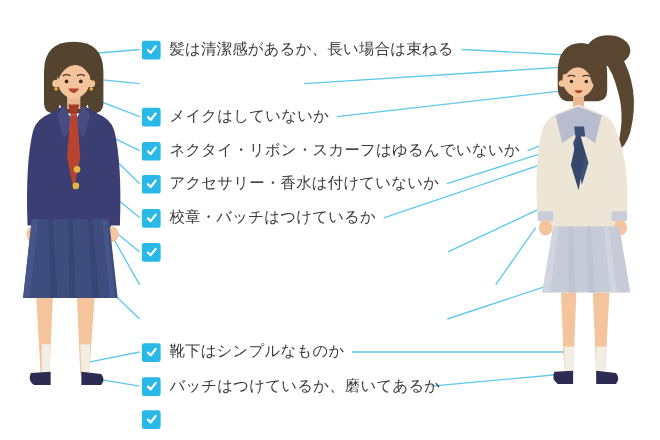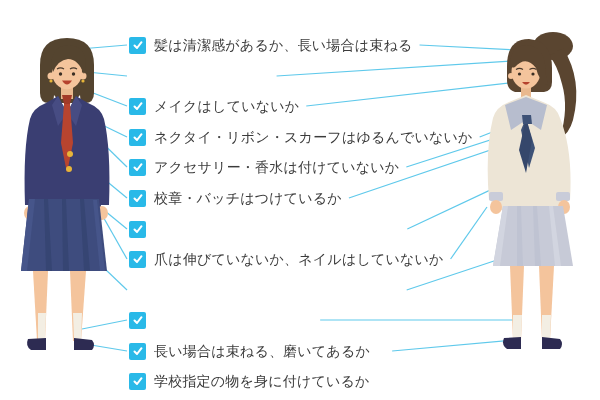--- a/index.html
+++ b/index.html
@@ -167,45 +167,37 @@
       </span>
     <span class="check-label">アクセサリー・香水は付けていないか</span>
   </div>
   <div class="check-row" style="top:218px">
     <span class="checkbox">
         <svg width="12" height="12" viewBox="0 0 12 12">
           <polyline points="2.5,6.5 5,9 9.5,3.2" fill="none" stroke="#fff" stroke-width="2" stroke-linecap="round" stroke-linejoin="round"></polyline>
         </svg>
       </span>
   </div>
-  <div class="check-row" style="top:248px">
-    <span class="checkbox">
-        <svg width="12" height="12" viewBox="0 0 12 12">
-          <polyline points="2.5,6.5 5,9 9.5,3.2" fill="none" stroke="#fff" stroke-width="2" stroke-linecap="round" stroke-linejoin="round"></polyline>
-        </svg>
-      </span>
-    <span class="check-label">爪は伸びていないか、ネイルはしていないか</span>
-  </div>
   <div class="check-row" style="top:309px">
     <span class="checkbox">
         <svg width="12" height="12" viewBox="0 0 12 12">
           <polyline points="2.5,6.5 5,9 9.5,3.2" fill="none" stroke="#fff" stroke-width="2" stroke-linecap="round" stroke-linejoin="round"></polyline>
         </svg>
       </span>
+    <span class="check-label">靴下はシンプルなものか</span>
   </div>
   <div class="check-row" style="top:340px">
     <span class="checkbox">
         <svg width="12" height="12" viewBox="0 0 12 12">
           <polyline points="2.5,6.5 5,9 9.5,3.2" fill="none" stroke="#fff" stroke-width="2" stroke-linecap="round" stroke-linejoin="round"></polyline>
         </svg>
       </span>
-    <span class="check-label">長い場合は束ねる、磨いてあるか</span>
+    <span class="check-label">バッチはつけているか、磨いてあるか</span>
   </div>
   <div class="check-row" style="top:370px">
     <span class="checkbox">
         <svg width="12" height="12" viewBox="0 0 12 12">
           <polyline points="2.5,6.5 5,9 9.5,3.2" fill="none" stroke="#fff" stroke-width="2" stroke-linecap="round" stroke-linejoin="round"></polyline>
         </svg>
       </span>
-    <span class="check-label">学校指定の物を身に付けているか</span>
   </div>
 
 </div>
 
 </body></html>

